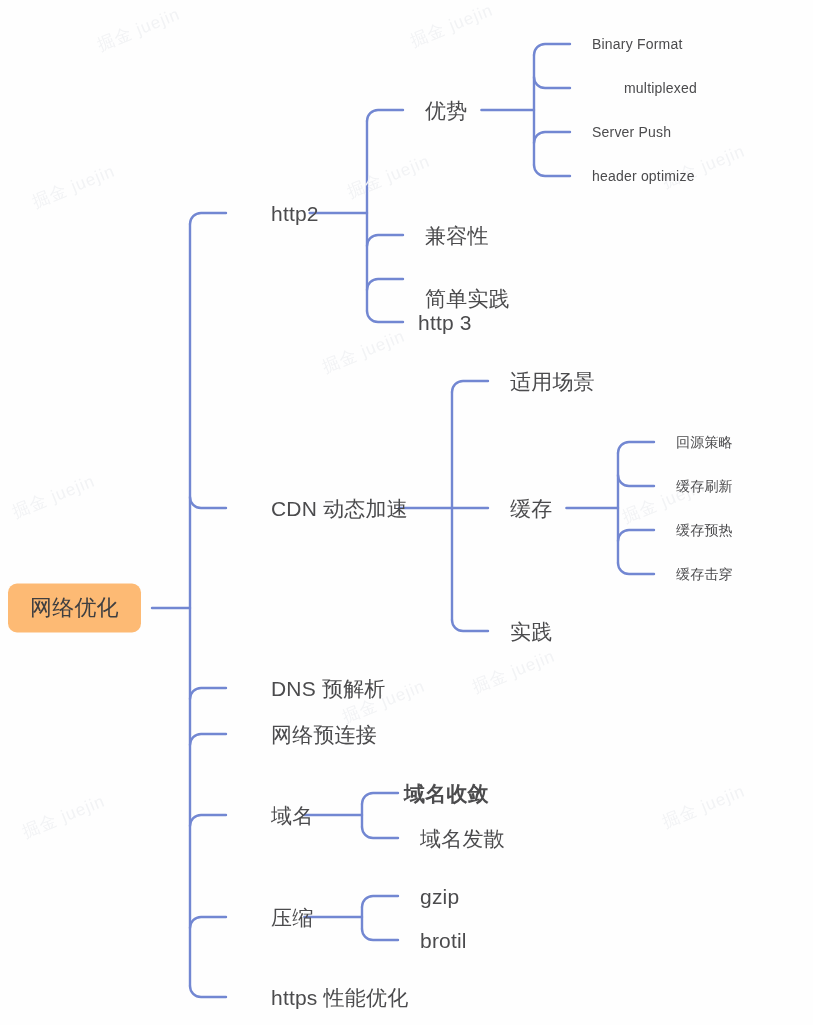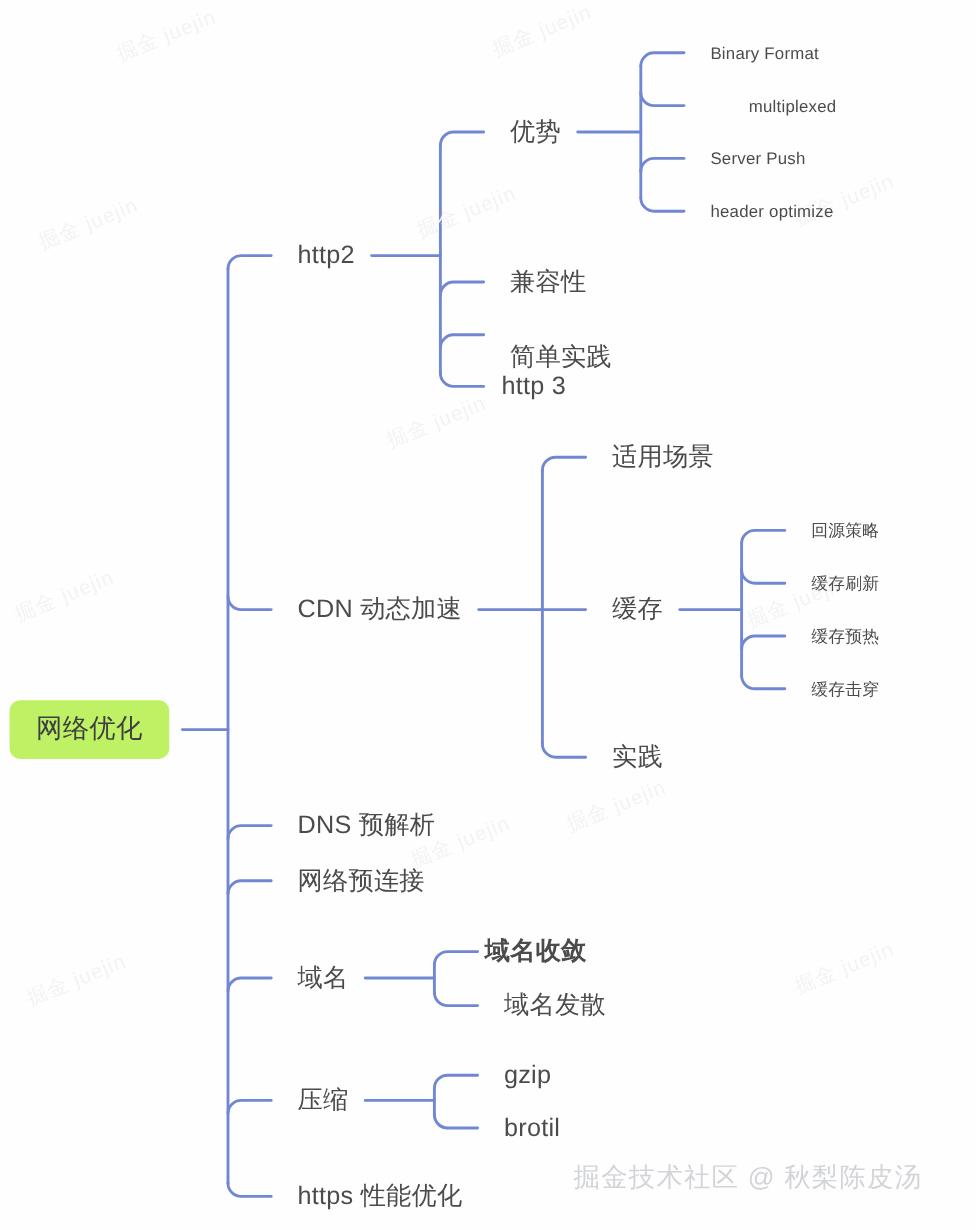--- a/index.html
+++ b/index.html
@@ -26,27 +26,27 @@
   .node {
     position: absolute;
     white-space: nowrap;
     color: #4b4b4d;
     font-size: 21px;
     line-height: 1;
     letter-spacing: 0.2px;
     transform: translateY(-50%);
   }
   .node.root {
-    background: #bef264;
+    background: #fdba74;
     border-radius: 9px;
     padding: 13px 22px 14px 22px;
     color: #3f3f41;
     font-size: 22px;
   }
-  .node.lvl1 { font-size: 21px; }
+  .node.lvl1 { font-size: 21px; margin-left: 23px; }
   .node.lvl2 { font-size: 21px; }
   .node.lvl3 { font-size: 14px; }
   .wm {
     position: absolute;
     color: #f2f3f5;
     font-size: 17px;
     letter-spacing: 1px;
     transform: rotate(-22deg);
     pointer-events: none;
     user-select: none;
@@ -143,14 +143,13 @@
       <div class="node lvl1" style="left: 248px; top: 688px;">DNS 预解析</div>
       <div class="node lvl1" style="left: 248px; top: 734px;">网络预连接</div>
       <div class="node lvl1" style="left: 248px; top: 815px;">域名</div>
       <div class="node lvl2" style="left: 404px; top: 793px; font-weight: bold;">域名收敛</div>
       <div class="node lvl2" style="left: 420px; top: 838px;">域名发散</div>
       <div class="node lvl1" style="left: 248px; top: 917px;">压缩</div>
       <div class="node lvl2" style="left: 420px; top: 896px;">gzip</div>
       <div class="node lvl2" style="left: 420px; top: 940px;">brotil</div>
       <div class="node lvl1" style="left: 248px; top: 997px;">https 性能优化</div>
     </div>
-  <div class="credit">掘金技术社区 @ 秋梨陈皮汤</div>
 </div>
 
 </body></html>

